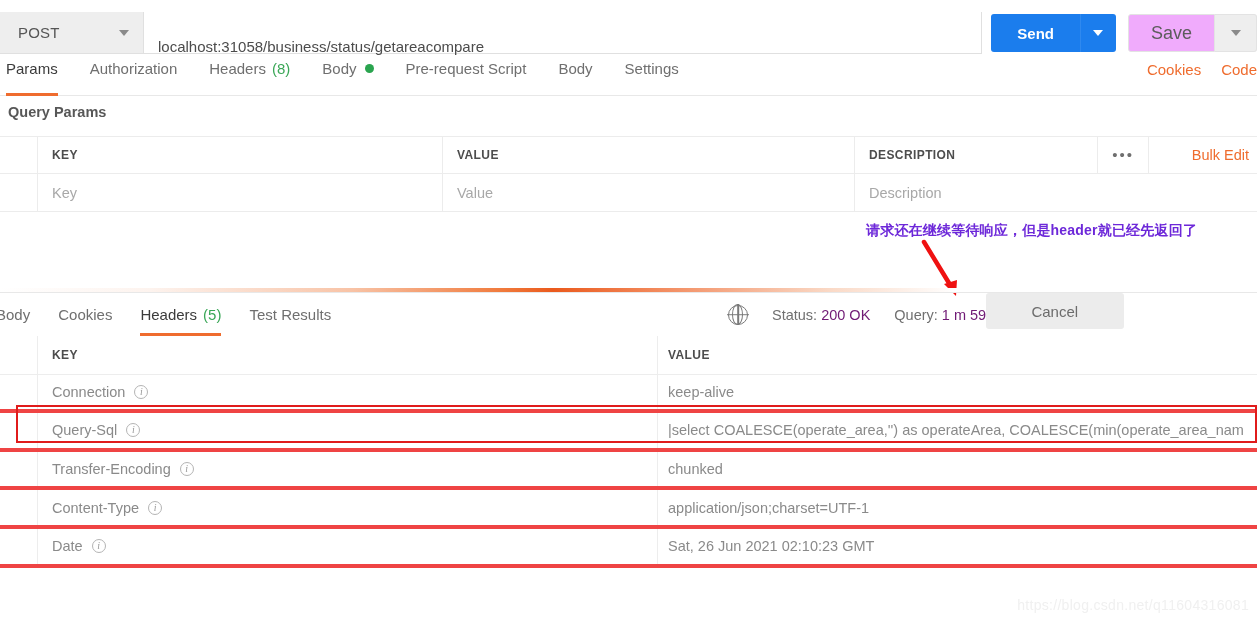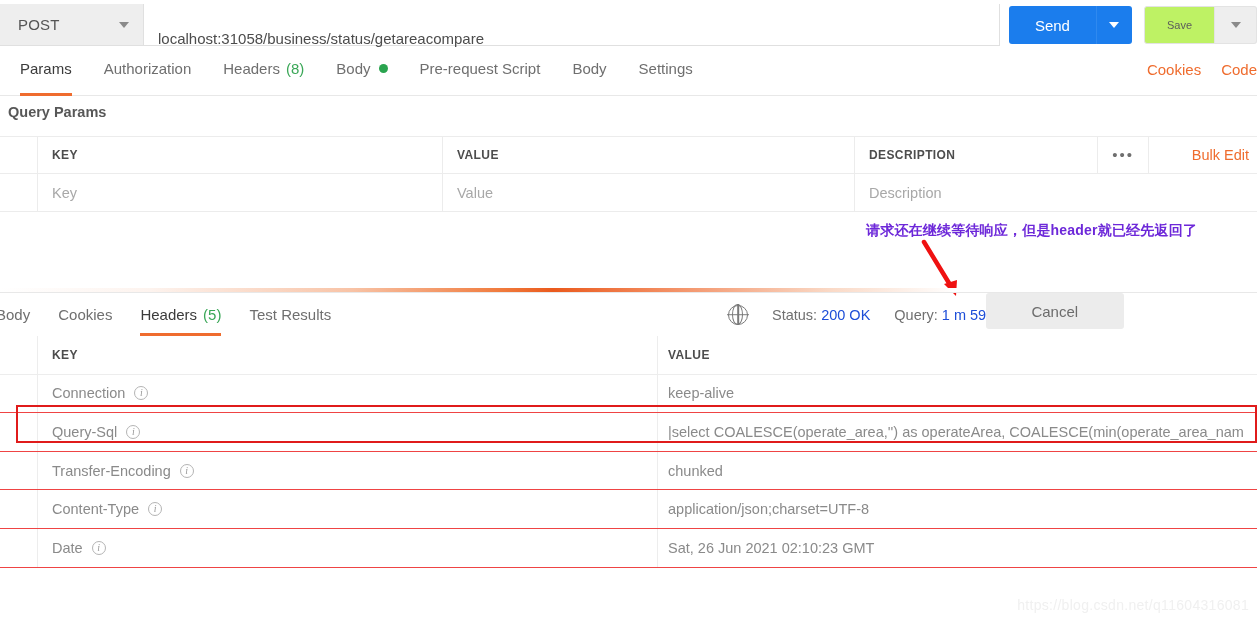--- a/index.html
+++ b/index.html
@@ -5,41 +5,41 @@
   * { box-sizing: border-box; margin: 0; padding: 0; }
   html, body {
     width: 1257px; height: 619px;
     background: #fff;
     font-family: "Liberation Sans", sans-serif;
     overflow: hidden;
   }
   #app { position: relative; width: 1257px; height: 619px; background:#fff; }
 
   
-  .urlbar { position:absolute; left:0; top:4px; width:1257px; height:42px; display:flex; align-items:stretch; }
+  .urlbar { position:absolute; left:0; top:12px; width:1257px; height:42px; display:flex; align-items:stretch; }
   .method-box {
     width:144px; background:#eeeeee; border:1px solid #e0e0e0; border-left:none; border-top:none;
     display:flex; align-items:center; justify-content:space-between; padding:0 14px 0 18px;
   }
   .method-label { font-size:15px; color:#555; letter-spacing:.2px; }
   .caret { width:0;height:0;border-left:5px solid transparent;border-right:5px solid transparent;border-top:6px solid #8a8a8a; }
   .url-box { flex:1; background:#fff; border:1px solid #e0e0e0; border-left:none; border-top:none; display:flex; align-items:center; padding-left:14px; }
   .url-text { font-size:15px; color:#4c4c4c;margin-top:28px; }
   .send-wrap { display:flex; align-items:center; padding-left:9px; }
-  .send-btn { background:#1b7ded; color:#fff; font-size:15px; font-weight:normal; height:38px; padding:0 26px; display:flex; align-items:center; border:none; border-radius:3px 0 0 3px; cursor:pointer; }
+  .send-btn { background:#1b7ded; color:#fff; font-size:15px; font-weight:bold; height:38px; padding:0 26px; display:flex; align-items:center; border:none; border-radius:3px 0 0 3px; cursor:pointer; }
   .send-caret-btn { background:#1b7ded; height:38px; width:36px; display:flex; align-items:center; justify-content:center; border-radius:0 3px 3px 0; border-left:1px solid #2f89ef; cursor:pointer; }
   .caret-white { width:0;height:0;border-left:5px solid transparent;border-right:5px solid transparent;border-top:6px solid #fff; }
   .save-wrap { display:flex; align-items:center; padding-left:12px; padding-right:0; }
-  .save-btn { background:#bef264; color:#5c5c5c; font-size:11px; height:38px; padding:0 22px; display:flex; align-items:center; border:1px solid #e3e3e3; border-radius:3px 0 0 3px; cursor:pointer; }
+  .save-btn { background:#f0abfc; color:#5c5c5c; font-size:18px; height:38px; padding:0 22px; display:flex; align-items:center; border:1px solid #e3e3e3; border-radius:3px 0 0 3px; cursor:pointer; }
   .save-caret-btn { background:#eeeeee; height:38px; width:42px; display:flex; align-items:center; justify-content:center; border:1px solid #e3e3e3; border-left:none; border-radius:0 3px 3px 0; cursor:pointer; }
 
   
   .req-tabs { position:absolute; left:0; top:42px; width:1257px; height:54px; border-bottom:1px solid #e8e8e8; display:flex; align-items:center; }
   .tab { position:relative; font-size:15px; color:#6f6f6f; padding:0 0 0 0; margin-right:32px; cursor:pointer; height:54px; display:flex; align-items:center; white-space:nowrap; }
-  .tab:first-child { margin-left:20px; }
+  .tab:first-child { margin-left:6px; }
   .tab.active { color:#3b3b3b; }
   .tab.active::after { content:""; position:absolute; left:0; bottom:0; width:100%; height:3px; background:#ef6c2e; }
   .tab .cnt { color:#3aa757; margin-left:6px; }
   .greendot { width:9px;height:9px;border-radius:50%;background:#2aa44f;margin-left:8px; display:inline-block; }
   .tabs-right { position:absolute; right:0px; top:0; height:54px; display:flex; align-items:center; }
   .link-orange { color:#ef6c2e; font-size:15px; margin-left:20px; cursor:pointer; white-space:nowrap; }
 
   
   .qp-title { position:absolute; left:8px; top:104px; font-size:14.5px; font-weight:bold; color:#575757; }
   .params-table { position:absolute; left:0; top:136px; width:1257px; }
@@ -71,26 +71,26 @@
   .rtab.first { margin-left:-4px; }
   .rtab.active { color:#3b3b3b; }
   .rtab.active::after { content:""; position:absolute; left:0; bottom:0; width:100%; height:3px; background:#ef6c2e; }
   .rtab .cnt { color:#3aa757; margin-left:6px; }
   .status-area { position:absolute; left:728px; top:293px; height:43px; display:flex; align-items:center; }
   .globe { width:20px; height:20px; border:1.6px solid #7a7a7a; border-radius:50%; position:relative; }
   .globe::before { content:""; position:absolute; left:50%; top:-1.6px; width:1.6px; height:calc(100% + 3.2px); background:#7a7a7a; transform:translateX(-50%); }
   .globe::after { content:""; position:absolute; top:50%; left:-1.6px; width:calc(100% + 3.2px); height:1.6px; background:#7a7a7a; transform:translateY(-50%); }
   .globe .ell { position:absolute; left:3px; top:-1.6px; width:11px; height:calc(100% + 3.2px); border:1.6px solid #7a7a7a; border-radius:50%; }
   .stat-item { margin-left:24px; font-size:14.5px; color:#707070; white-space:nowrap; }
-  .stat-item .v { color:#1d4ed8; margin-left:4px; }
+  .stat-item .v { color:#701a75; margin-left:4px; }
   .cancel-btn { position:absolute; right:-8px; top:0px; width:138px; height:36px; background:#ececec; border-radius:3px; display:flex; align-items:center; justify-content:center; font-size:15px; color:#6c6c6c; cursor:pointer; }
 
   
   .htable { position:absolute; left:0; top:336px; width:1257px; }
-  .hrow { display:flex; height:38.6px; border-bottom:1px solid #ef4444; position:relative; }
+  .hrow { display:flex; height:38.6px; border-bottom:4px solid #ef4444; position:relative; }
   .hrow.head { border-bottom:1px solid #ededed; }
   .hcell { display:flex; align-items:center; font-size:14.5px; }
   .hcell.chk { width:38px; border-right:1px solid #ededed; }
   .hcell.k { width:620px; border-right:1px solid #ededed; padding-left:14px; color:#8a8a8a; }
   .hcell.v { flex:1; padding-left:10px; color:#8a8a8a; overflow:hidden; white-space:nowrap; }
   .hcell.k.hd, .hcell.v.hd { color:#4d4d4d; font-size:12px; font-weight:bold; letter-spacing:.4px; }
   .info-i { display:inline-flex; align-items:center; justify-content:center; width:14px; height:14px; border:1px solid #b4b4b4; border-radius:50%; font-size:10px; color:#9a9a9a; margin-left:9px; font-style:italic; font-family:"Liberation Serif",serif; line-height:1; cursor:pointer; }
   .row-highlight { position:absolute; left:16px; top:405px; width:1241px; height:38px; border:2px solid #e01b1b; pointer-events:none; }
 
   
@@ -260,21 +260,21 @@
       </div>
       <div class="hcell v">chunked</div>
     </div>
 
     <div class="hrow">
       <div class="hcell chk"></div>
       <div class="hcell k">
         <span>Content-Type</span>
         <span class="info-i">i</span>
       </div>
-      <div class="hcell v">application/json;charset=UTF-8</div>
+      <div class="hcell v">application/json;charset=UTF-1</div>
     </div>
 
     <div class="hrow">
       <div class="hcell chk"></div>
       <div class="hcell k">
         <span>Date</span>
         <span class="info-i">i</span>
       </div>
       <div class="hcell v">Sat, 26 Jun 2021 02:10:23 GMT</div>
     </div>

